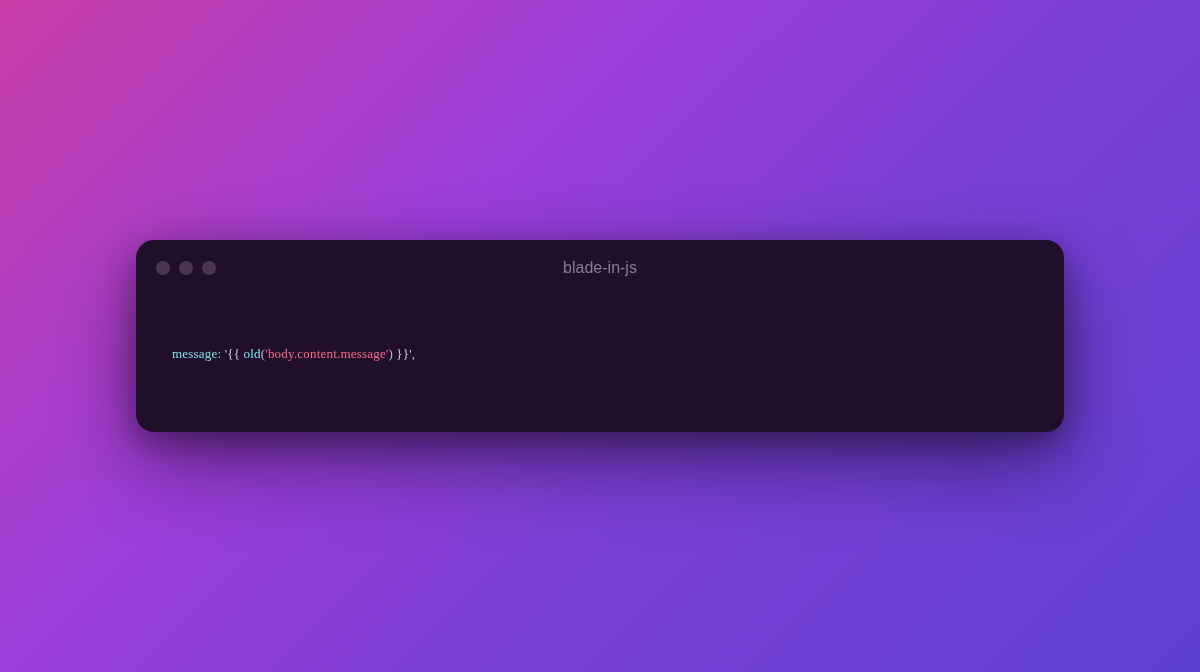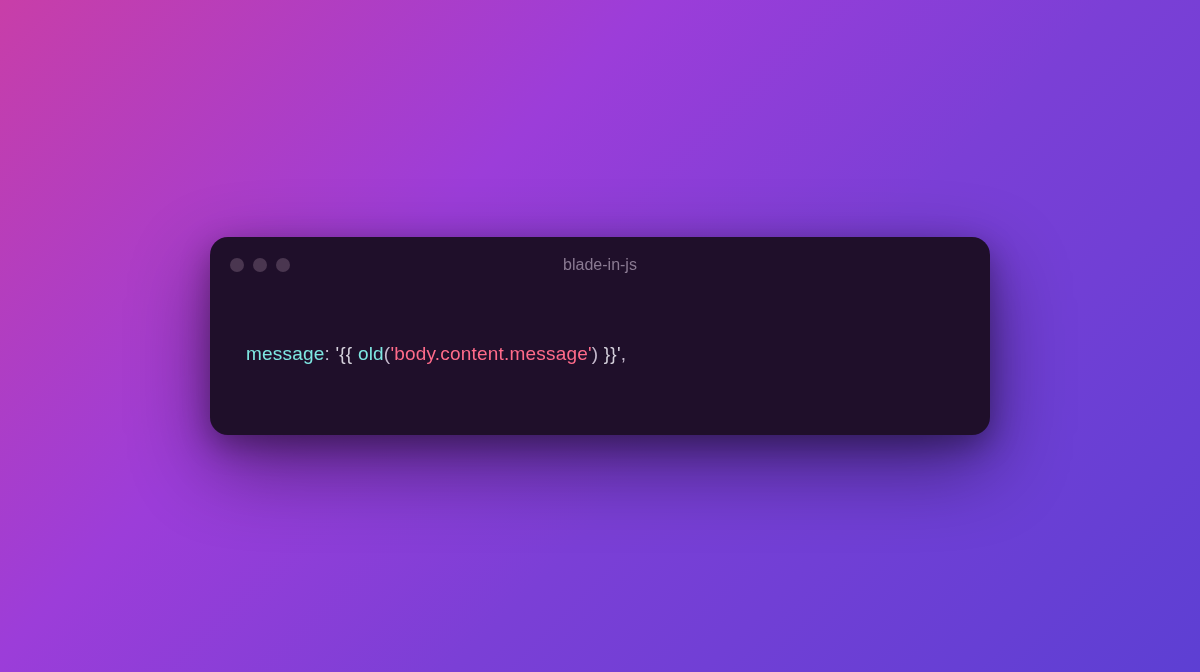--- a/index.html
+++ b/index.html
@@ -13,21 +13,21 @@
       height: 672px;
       background: linear-gradient(135deg, #c83ea8 0%, #9c3dd9 35%, #7b3fd6 60%, #5d3fd3 100%);
       display: flex;
       align-items: center;
       justify-content: center;
       font-family: -apple-system, BlinkMacSystemFont, "Segoe UI", sans-serif;
       overflow: hidden;
     }
     
     .window {
-      width: 780px;
+      width: 928px;
       background: #1f0f2a;
       border-radius: 18px;
       box-shadow: 0 30px 80px rgba(0, 0, 0, 0.45), 0 10px 30px rgba(0, 0, 0, 0.3);
       overflow: hidden;
     }
     
     .titlebar {
       height: 56px;
       display: flex;
       align-items: center;
@@ -55,22 +55,22 @@
       color: #8a7a92;
       font-size: 16px;
       font-weight: 400;
     }
     
     .code-area {
       padding: 50px 36px 70px 36px;
     }
     
     .code-line {
-      font-family: Liberation Sans, sans-serif;
-      font-size: 19px;
+      font-family: Liberation Serif, serif;
+      font-size: 13px;
       white-space: pre;
       letter-spacing: 0.2px;
     }
     
     .tok-key { color: #7ee7e2; }
     .tok-colon { color: #c4b8cc; }
     .tok-str { color: #d4d0db; }
     .tok-fn { color: #7ee7e2; }
     .tok-paren { color: #c4b8cc; }
     .tok-arg { color: #ff6b8a; }

